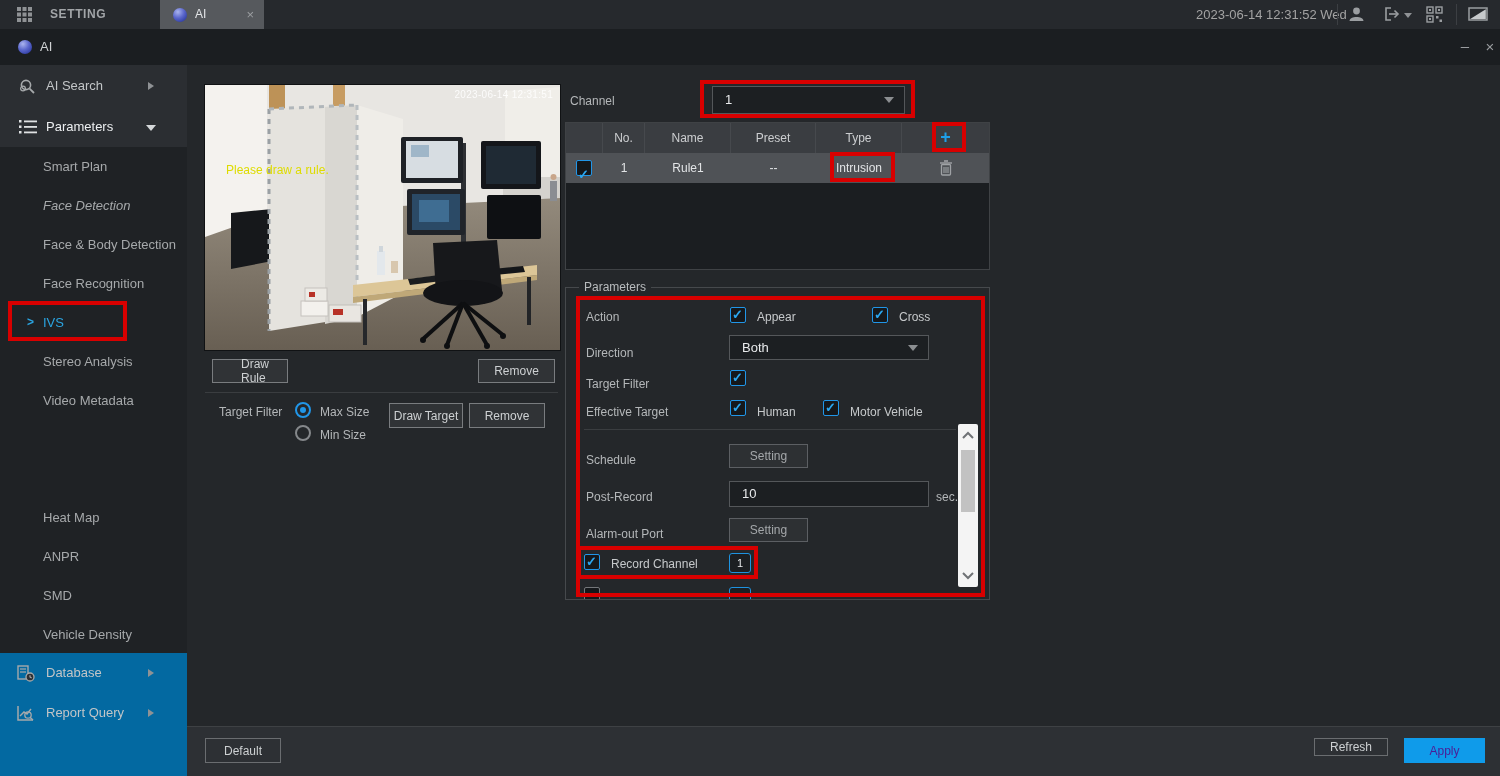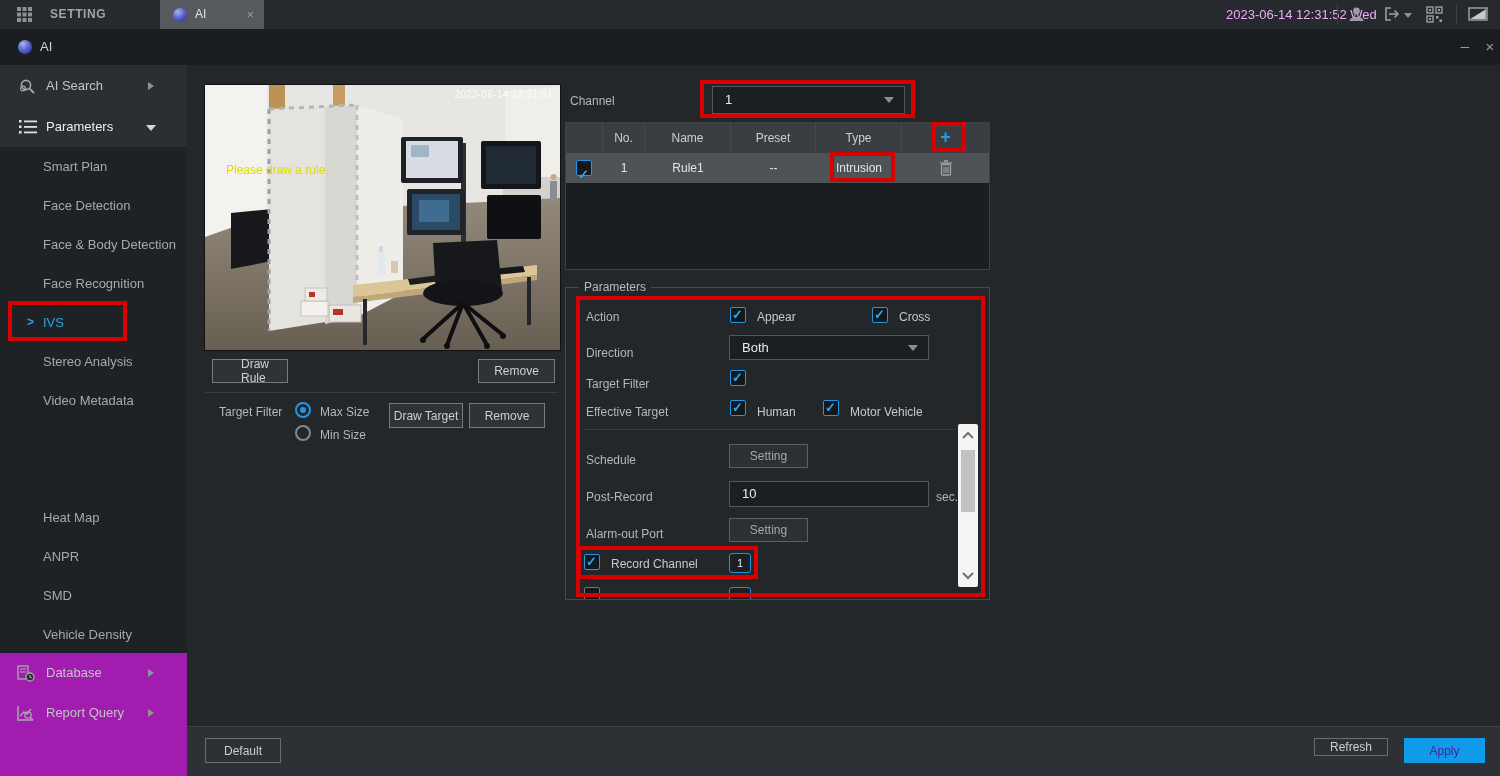--- a/index.html
+++ b/index.html
@@ -13,21 +13,21 @@
 
   
   .topbar{ position:absolute; top:0; left:0; width:1500px; height:29px; background:#26292d; }
   .setting-label{ position:absolute; left:50px; top:0; line-height:29px; font-size:12px; font-weight:bold; letter-spacing:.6px; color:#a2a5a8;}
   .ai-tab{ position:absolute; left:160px; top:0; width:104px; height:29px; background:#56595d; }
   .ai-tab .orb{ position:absolute; left:13px; top:8px; }
   .ai-tab .tab-label{ position:absolute; left:35px; top:0; line-height:29px; font-size:12px; color:#e3e5e7; }
   .ai-tab .tab-close{ position:absolute; right:10px; top:0; line-height:29px; font-size:13px; color:#9b9ea1; }
   .orb{ width:14px; height:14px; border-radius:50%;
         background:radial-gradient(circle at 35% 28%, #aab4ee, #5b67cc 45%, #2c3aa0 85%); }
-  .tb-datetime{ position:absolute; left:1226px; top:0; line-height:29px; font-size:13px; color:#f0abfc; }
+  .tb-datetime{ position:absolute; left:1196px; top:0; line-height:29px; font-size:13px; color:#a3a3a3; }
   .tb-sep{ position:absolute; top:4px; width:1px; height:21px; background:#3c3f43; }
   .tb-icon{ position:absolute; top:6px; }
   .caret-down{ width:0; height:0; border-left:4px solid transparent; border-right:4px solid transparent; border-top:5px solid #8f9295; }
 
   
   .titlebar{ position:absolute; top:29px; left:0; width:1500px; height:36px; background:#1b1e21; }
   .titlebar .orb{ position:absolute; left:18px; top:11px; }
   .win-title{ position:absolute; left:40px; top:0; line-height:36px; font-size:13px; color:#cfd2d4; }
   .win-min{ position:absolute; left:1455px; top:0; line-height:34px; font-size:15px; color:#9a9da0; width:20px; text-align:center;}
   .win-close{ position:absolute; left:1480px; top:0; line-height:36px; font-size:15px; color:#9a9da0; width:20px; text-align:center;}
@@ -36,21 +36,21 @@
   .sidebar{ position:absolute; top:65px; left:0; width:187px; height:711px; background:#1f2225; }
   .side-group{ position:absolute; left:0; width:187px; background:#2b2e32; }
   .side-group .g-label{ position:absolute; left:46px; top:0; font-size:13px; line-height:42px; color:#c2c5c7; }
   .side-group .g-icon{ position:absolute; left:19px; top:13px; }
   .arrow-right{ width:0; height:0; border-top:4px solid transparent; border-bottom:4px solid transparent; border-left:6px solid #8f9295; }
   .arrow-down{ width:0; height:0; border-left:5px solid transparent; border-right:5px solid transparent; border-top:6px solid #d5d8da; }
   .side-item{ position:absolute; left:0; width:187px; height:39px; font-size:13px; line-height:39px; color:#a6a9ab; }
   .side-item .item-label{ position:absolute; left:43px; }
   .side-item.selected .item-label{ color:#2ba4e0; }
   .side-item .sel-marker{ position:absolute; left:27px; color:#2ba4e0; font-size:12px; font-weight:bold; }
-  .sidebar-bottom{ position:absolute; left:0; top:588px; width:187px; height:123px; background:#a21caf;padding-left:46px; }
+  .sidebar-bottom{ position:absolute; left:0; top:588px; width:187px; height:123px; background:#0369a1;padding-left:46px; }
 
   
   .preview{ position:absolute; left:205px; top:85px; width:355px; height:265px; background:#6f685d; outline:1px solid #101214; }
   .preview svg{ display:block; width:355px; height:265px; }
   .osd-time{ position:absolute; top:4px; right:7px; font-size:10px; color:rgba(255,255,255,.85); letter-spacing:.3px;}
   .overlay-rule{ position:absolute; top:78px; left:21px; font-size:12px; color:#dedc00; }
 
   
   .btn{ position:absolute; background:#303336; border:1px solid #797c7f; color:#cdd0d2; font-size:12px;
         display:flex; align-items:center; justify-content:center; }
@@ -192,21 +192,21 @@
             <rect x="5" y="12.5" width="13" height="1.8"></rect>
         </g>
       </svg>
       <span class="g-label" style="color:#eceef0;line-height:40px;">Parameters</span>
       <div class="arrow-down abs" style="left:146px;top:18px;"></div>
     </div>
 
     <div class="side-item" style="top:82px;">
         <span class="item-label">Smart Plan</span>
       </div>
-    <div class="side-item" style="top:121px;">
+    <div class="side-item" style="top:121px;font-style:italic;">
         <span class="item-label">Face Detection</span>
       </div>
     <div class="side-item" style="top:160px;">
         <span class="item-label">Face &amp; Body Detection</span>
       </div>
     <div class="side-item" style="top:199px;">
         <span class="item-label">Face Recognition</span>
       </div>
     <div class="side-item selected" style="top:238px;">
       <span class="sel-marker">&gt;</span>

